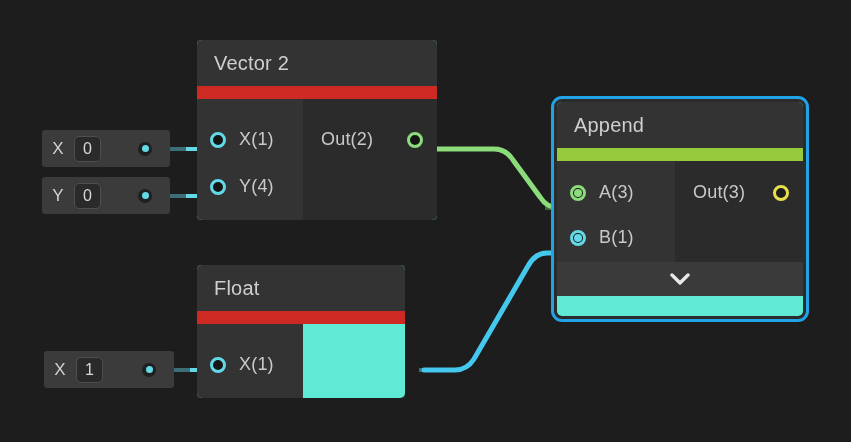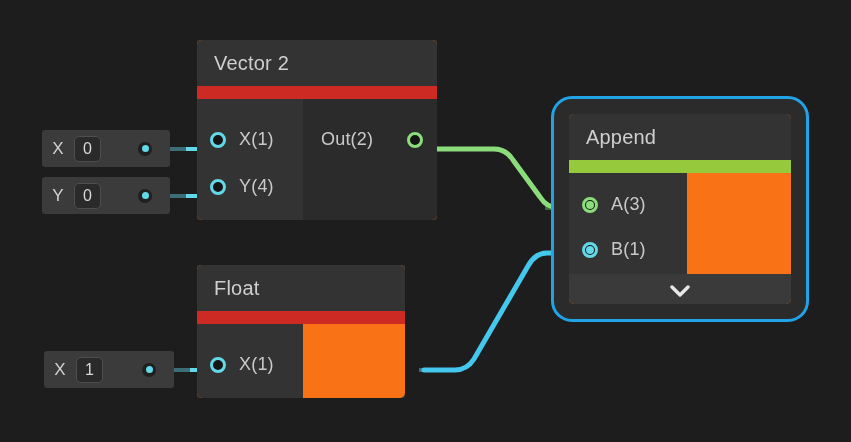--- a/index.html
+++ b/index.html
@@ -83,31 +83,31 @@
 
   
   .node {
     position: absolute;
     box-sizing: border-box;
     background: #2b2b2b;
     overflow: hidden;
   }
   .node.selected {
     border: 3px solid #21a3e8;
-    border-radius: 21px;
-    padding: 15px;
+    border-radius: 11px;
+    padding: 3px;
     background: #2b2b2b;
   }
   .node-inner {
     width: 100%;
     height: 100%;
     position: relative;
     overflow: hidden;
     box-sizing: border-box;
-    background: #f97316;
+    background: #5eead4;
     border-radius: 5px;
   }
   .node-title {
     height: 46px;
     background: #333333;
     color: #cfcfcf;
     font-size: 20px;
     display: flex;
     align-items: center;
     padding-left: 17px;
@@ -320,20 +320,26 @@
             </span>
             <span class="port-label">A(3)</span>
           </div>
           <div class="port-row" style="height:45px;">
             <span class="port-slot">
               <span class="port filled-cyan"></span>
             </span>
             <span class="port-label">B(1)</span>
           </div>
         </div>
+        <div class="port-col-out">
+          <div class="port-row out" style="height:45px; margin-top:9px;">
+            <span class="port-label out-lbl">Out(3)</span>
+            <span class="port ring-yellow"></span>
+          </div>
+        </div>
       </div>
       <div class="node-footer">
         <svg class="chev" viewBox="0 0 20 12">
           <path d="M2 2 L10 10 L18 2" fill="none" stroke="#e8e8e8" stroke-width="3.4" stroke-linecap="round" stroke-linejoin="round"></path>
         </svg>
       </div>
     </div>
   </div>
 
 </div>

